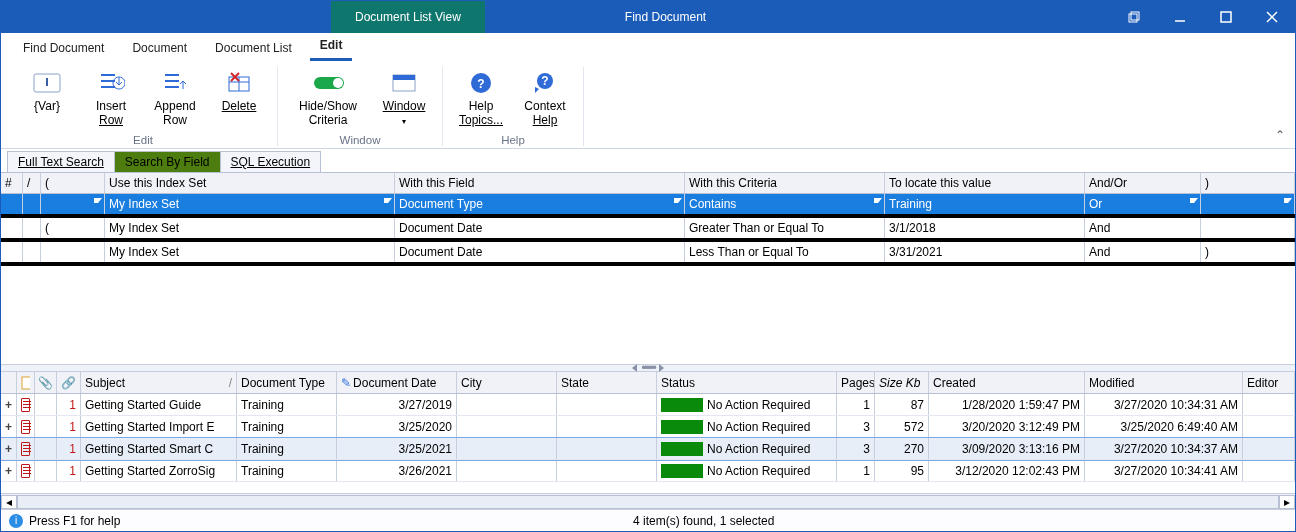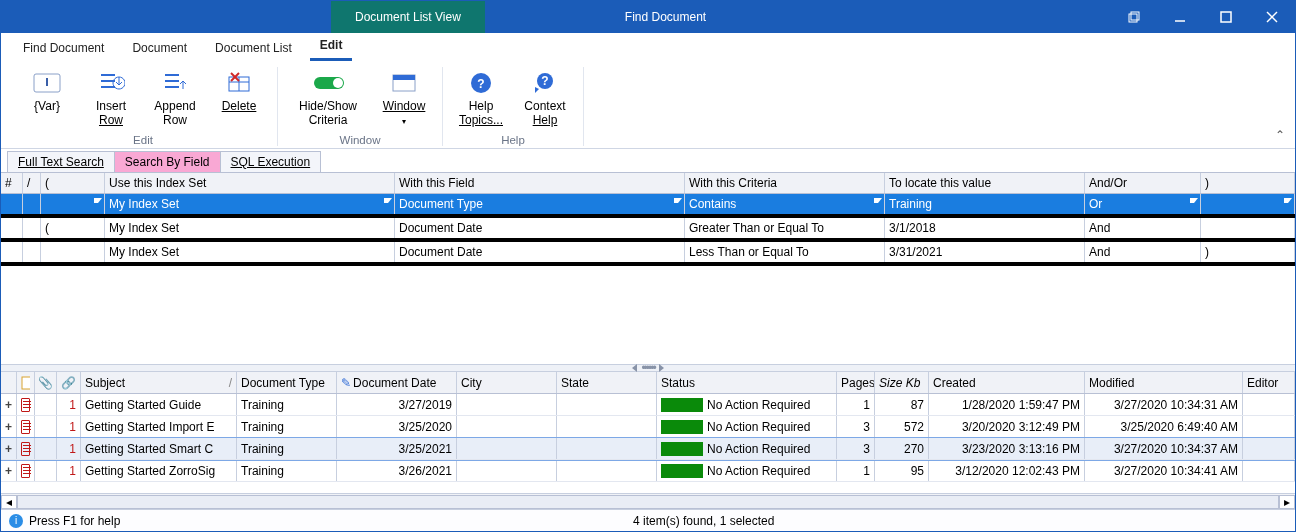--- a/index.html
+++ b/index.html
@@ -22,21 +22,21 @@
   .ribbon-group-row { display: flex; gap: 8px; }
   .ribbon-btn { display: flex; flex-direction: column; align-items: center; width: 56px; cursor: pointer; padding: 2px 0; }
   .ribbon-btn.wide { width: 80px; }
   .ribbon-btn .icon { width: 32px; height: 28px; display:flex; align-items:center; justify-content:center; margin-bottom:2px;}
   .ribbon-btn .lbl { text-align: center; line-height: 1.2; }
   .ribbon-group-name { color: #6a7487; margin-top: 4px; font-size: 11.5px; }
   .ribbon-collapse { position:absolute; right:10px; bottom:6px; cursor:pointer; color:#5a5a5a;}
   
   .search-tabs { display:flex; border-bottom:1px solid #b8c0d4; padding: 2px 6px 0 6px; gap:0;}
   .search-tab { padding: 3px 10px; border:1px solid #b8c0d4; border-bottom:0; background:#f3f5fa; margin-right:-1px; cursor:pointer;}
-  .search-tab.active { background:#f9a8d4; }
+  .search-tab.active { background:#4d7c0f; }
   
   .criteria-header { display:flex; background:#f0f2f7; border-bottom:1px solid #b8c0d4;}
   .criteria-header .cell, .criteria-row .cell { border-right:1px solid #c7cfdf; padding:2px 4px; height:20px; display:flex; align-items:center; overflow:hidden; white-space:nowrap; position:relative;}
   .criteria-row { display:flex; border-bottom:4px solid #000000;}
   .criteria-row.sel { background:#1a7de0; color:#fff;}
   .criteria-row.sel .dd { border-left-color:#fff;}
   .dd { position:absolute; right:2px; top:4px; width:0;height:0;border-left:4px solid transparent;border-right:4px solid transparent;border-top:5px solid #333; cursor:pointer;}
   .criteria-row.sel .dd{ border-top-color:#fff;}
   .col-hash{width:22px;} .col-slash{width:18px;} .col-paren{width:64px;} .col-index{width:290px;} .col-field{width:290px;} .col-crit{width:200px;} .col-val{width:200px;} .col-andor{width:116px;} .col-pr{flex:1;}
   .criteria-space{flex:1; background:#fff;}
@@ -361,21 +361,21 @@
       <div class="rcell rw-link"></div>
       <div class="rcell rw-num">1</div>
       <div class="rcell rw-subject">Getting Started Smart C</div>
       <div class="rcell rw-doctype">Training</div>
       <div class="rcell rw-docdate">3/25/2021</div>
       <div class="rcell rw-city"></div>
       <div class="rcell rw-state"></div>
       <div class="rcell rw-status"><div class="status-chip"></div>No Action Required</div>
       <div class="rcell rw-pages">3</div>
       <div class="rcell rw-size">270</div>
-      <div class="rcell rw-created">3/23/2020 3:13:16 PM</div>
+      <div class="rcell rw-created">3/09/2020 3:13:16 PM</div>
       <div class="rcell rw-modified">3/27/2020 10:34:37 AM</div>
       <div class="rcell rw-editor"></div>
     </div>
     <div class="results-row">
       <div class="rcell rw-exp">
         <span class="plus">+</span>
       </div>
       <div class="rcell rw-ico">
         <div class="pdf-ico"></div>
       </div>

